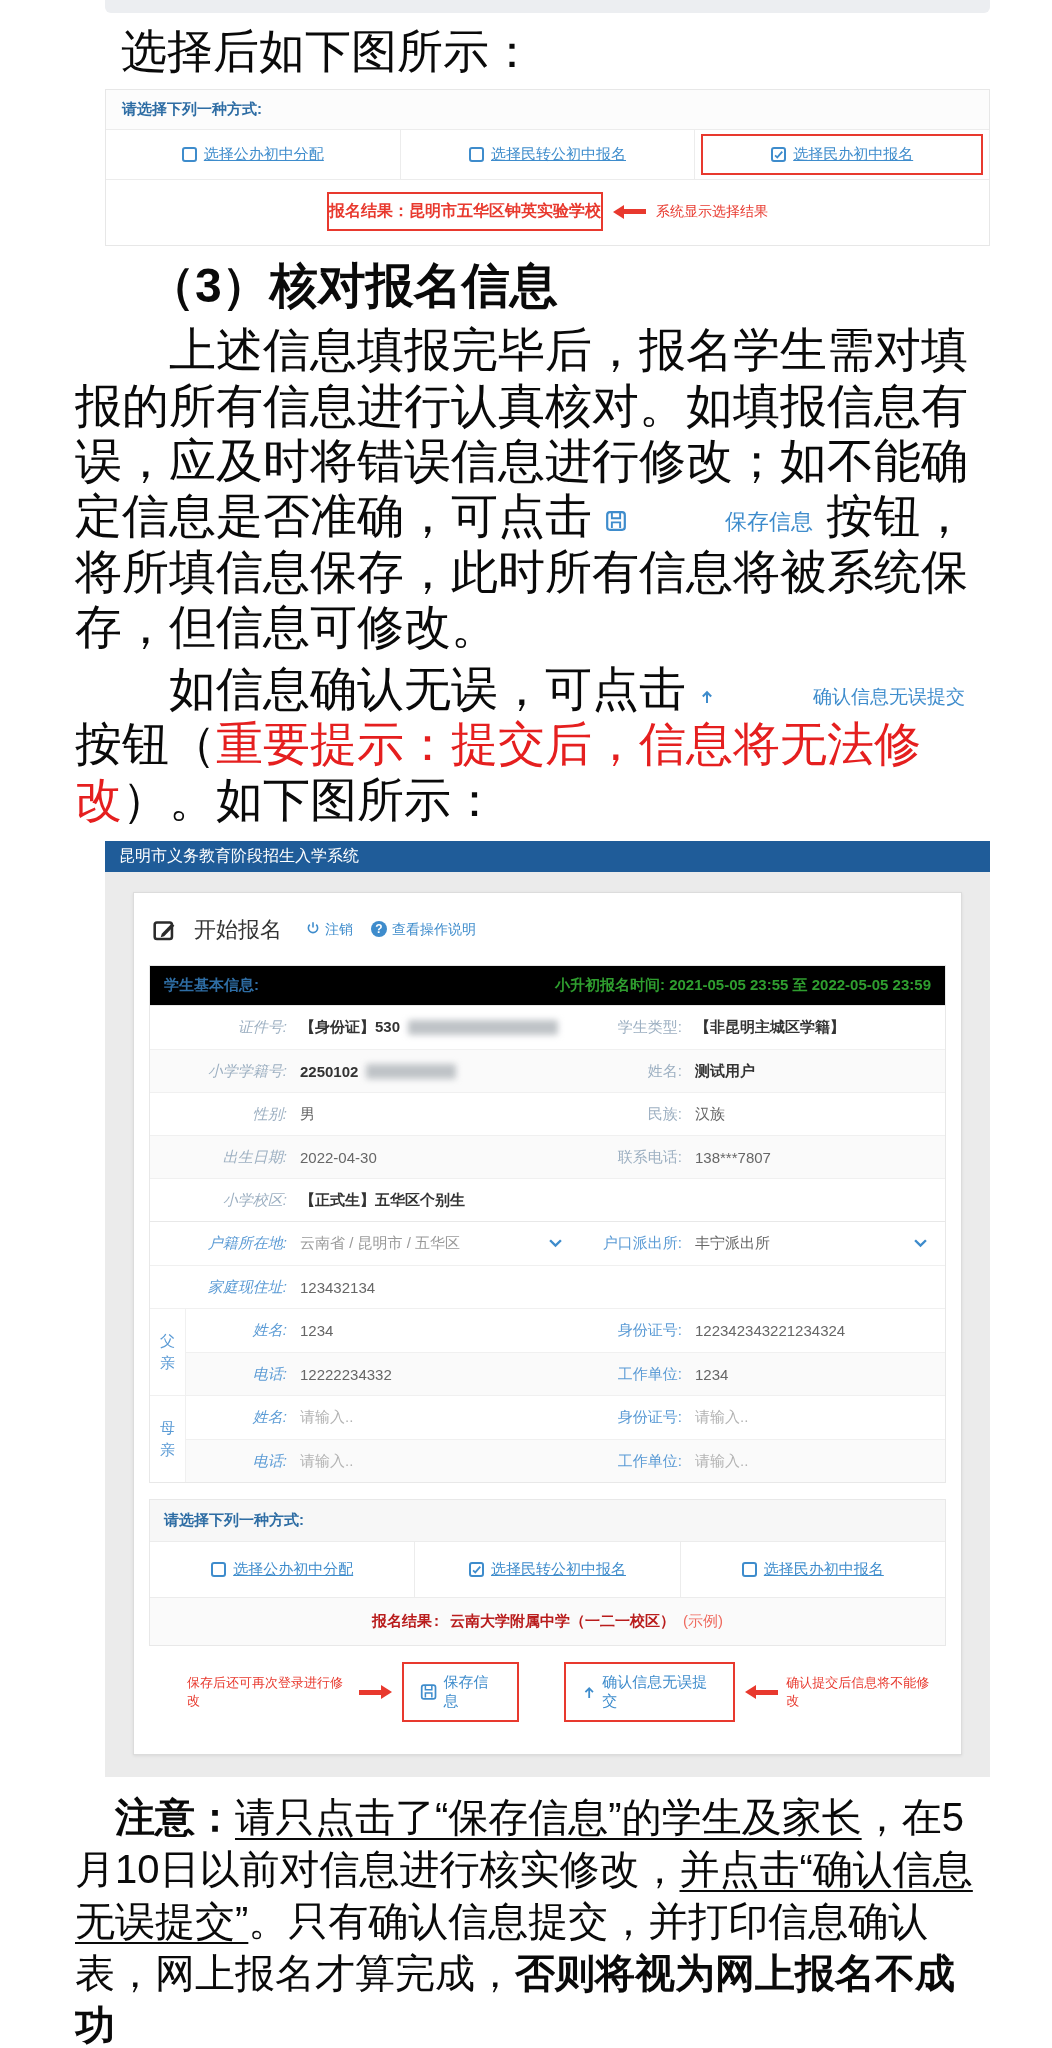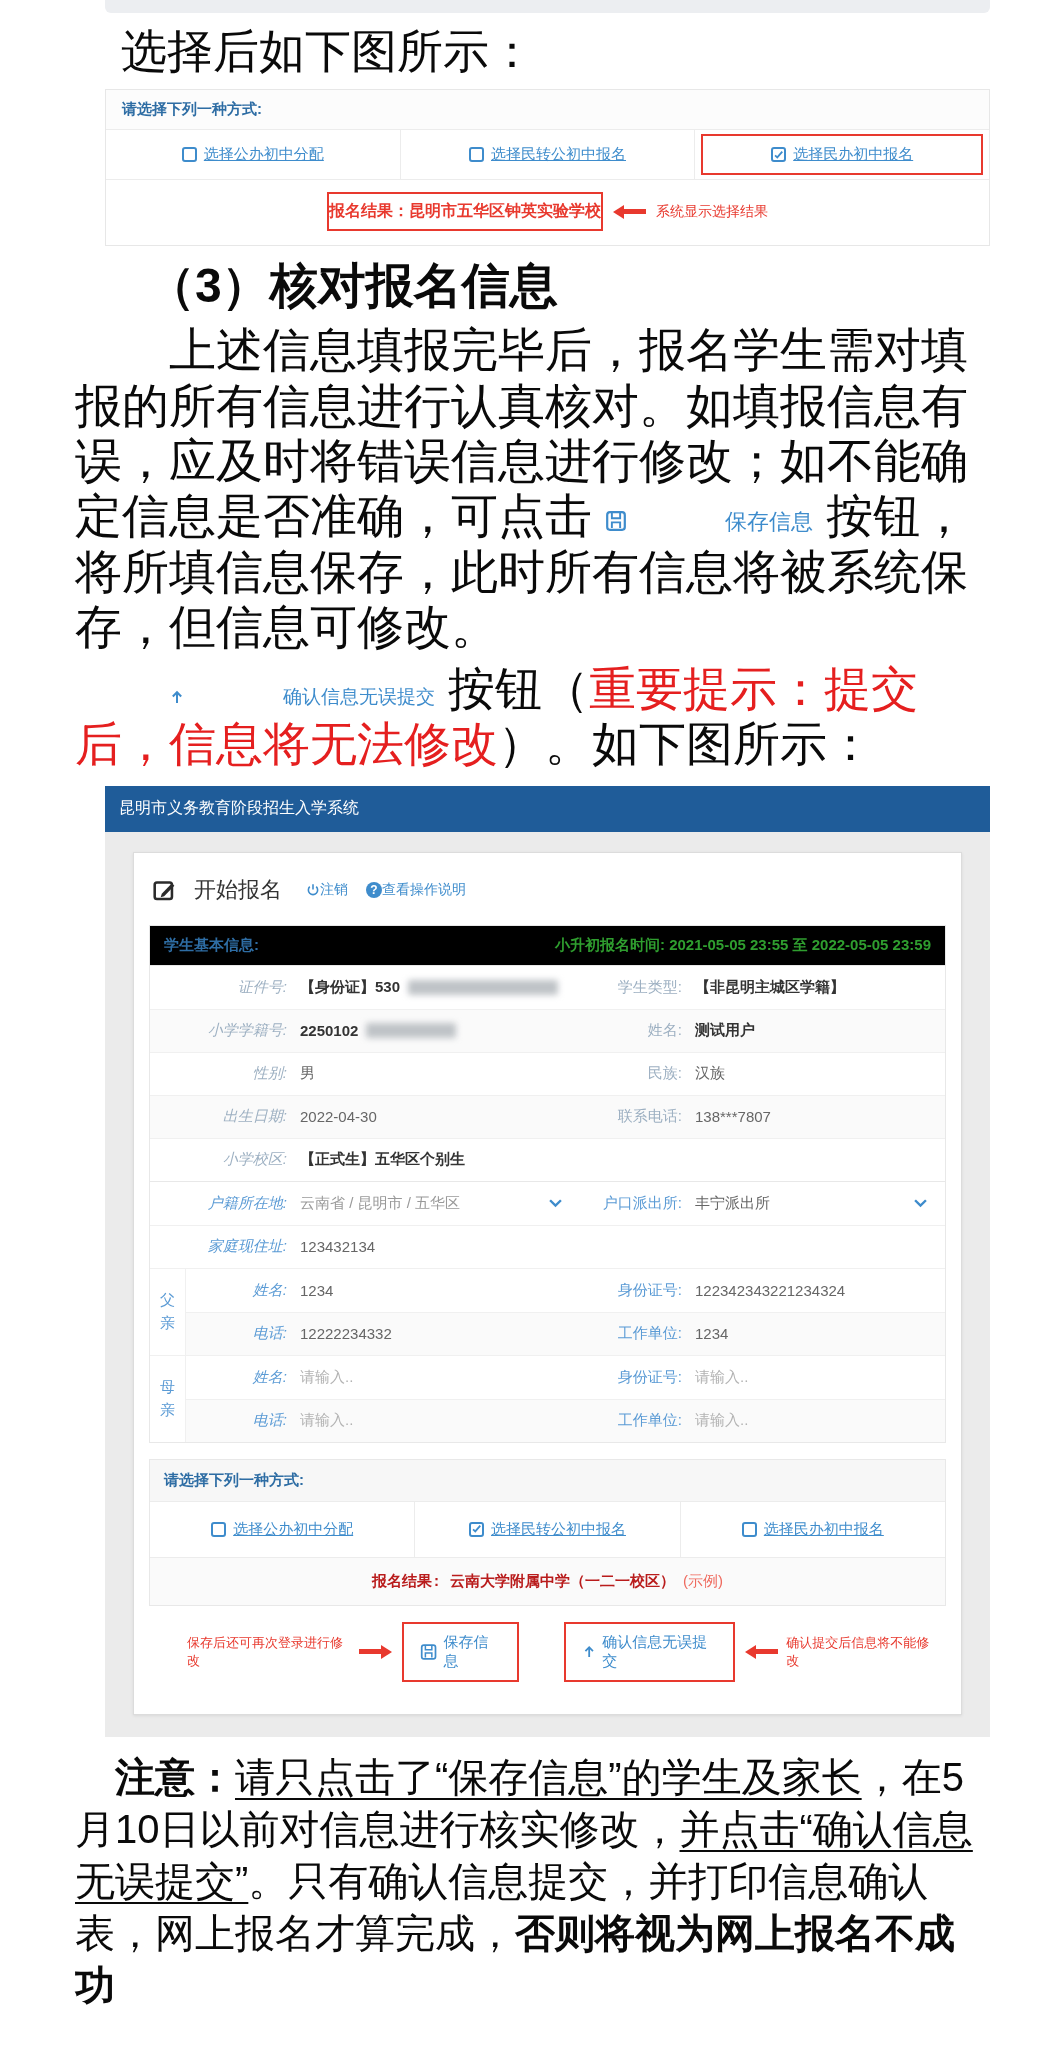--- a/index.html
+++ b/index.html
@@ -47,26 +47,26 @@
   .annotation { color:#e8392e; font-size:14px; }
 
   
   .arrow { display:inline-flex; align-items:center; }
   .arrow .shaft { width:22px; height:5px; background:#e8392e; }
   .arrow .head-r { width:0; height:0; border-top:7px solid transparent; border-bottom:7px solid transparent; border-left:11px solid #e8392e; }
   .arrow .head-l { width:0; height:0; border-top:7px solid transparent; border-bottom:7px solid transparent; border-right:11px solid #e8392e; }
 
   
   .sysshot { margin:14px 62px 0 105px; font-size:15px; }
-  .sys-titlebar { height:46px; background:#1f5c99; color:#fff; font-size:16px; display:flex; align-items:center; padding-left:14px; }
+  .sys-titlebar { height:31px; background:#1f5c99; color:#fff; font-size:16px; display:flex; align-items:center; padding-left:14px; }
   .sys-body { background:#ebebeb; padding:20px 28px 22px; }
   .sys-card { background:#fff; border:1px solid #dcdcdc; box-shadow:0 1px 3px rgba(0,0,0,.08); padding-bottom:4px; }
   .sys-toolbar { display:flex; align-items:center; gap:18px; padding:22px 18px 14px; }
   .sys-title { font-size:22px; color:#333; margin-right:6px; }
-  .sys-link { color:#3e8ccc; font-size:14px; display:inline-flex; align-items:center; cursor:pointer; }
+  .sys-link { color:#3e8ccc; font-size:14px; display:inline-flex; align-items:flex-start; gap:5px; cursor:pointer; }
   .qmark { width:16px; height:16px; border-radius:50%; background:#3e8ccc; color:#fff; font-size:12px; font-weight:700;
     display:inline-flex; align-items:center; justify-content:center; }
   .sys-inner { padding:6px 15px 14px; }
   .sec-bar { background:#000000; border:1px solid #e8e8e8; padding:10px 14px; display:flex; justify-content:space-between; align-items:center; }
   .sec-title { color:#2e6da4; font-weight:700; }
   .deadline { color:#2f9e2f; font-weight:700; }
   .tbl { border:1px solid #e8e8e8; border-top:none; margin-bottom:0; }
   .trow { display:flex; align-items:center; min-height:43px; border-top:1px solid #f0f0f0; background:#fff; }
   .trow:first-child { border-top:none; }
   .trow.alt { background:#fafafa; }
@@ -150,20 +150,21 @@
         <rect x="1.6" y="1.6" width="12.8" height="12.8" rx="2" fill="none" stroke="#3e8ccc" stroke-width="1.6"></rect>
         <path d="M5 2v4h6V2" fill="none" stroke="#3e8ccc" stroke-width="1.4"></path>
         <path d="M5 13V9h6v4" fill="none" stroke="#3e8ccc" stroke-width="1.4"></path>
       </svg>
         <span>保存信息</span>
     </span>
     <span>按钮，将所填信息保存，此时所有信息将被系统保存，但信息可修改。</span>
   </p>
 
   <p class="body-para doc-pad">
+    <span>如信息确认无误，可点击</span>
     <span class="inline-btn sz20">
       <svg width="16" height="16" viewBox="0 0 16 16">
         <path d="M8 14V3.5M3.8 7.5L8 3.2l4.2 4.3" fill="none" stroke="#3e8ccc" stroke-width="2"></path>
       </svg>
         <span>确认信息无误提交</span>
     </span>
     <span>按钮（</span><span class="red-text">重要提示：提交后，信息将无法修改</span><span>）。如下图所示：</span>
   </p>
 
   <div class="sysshot">

